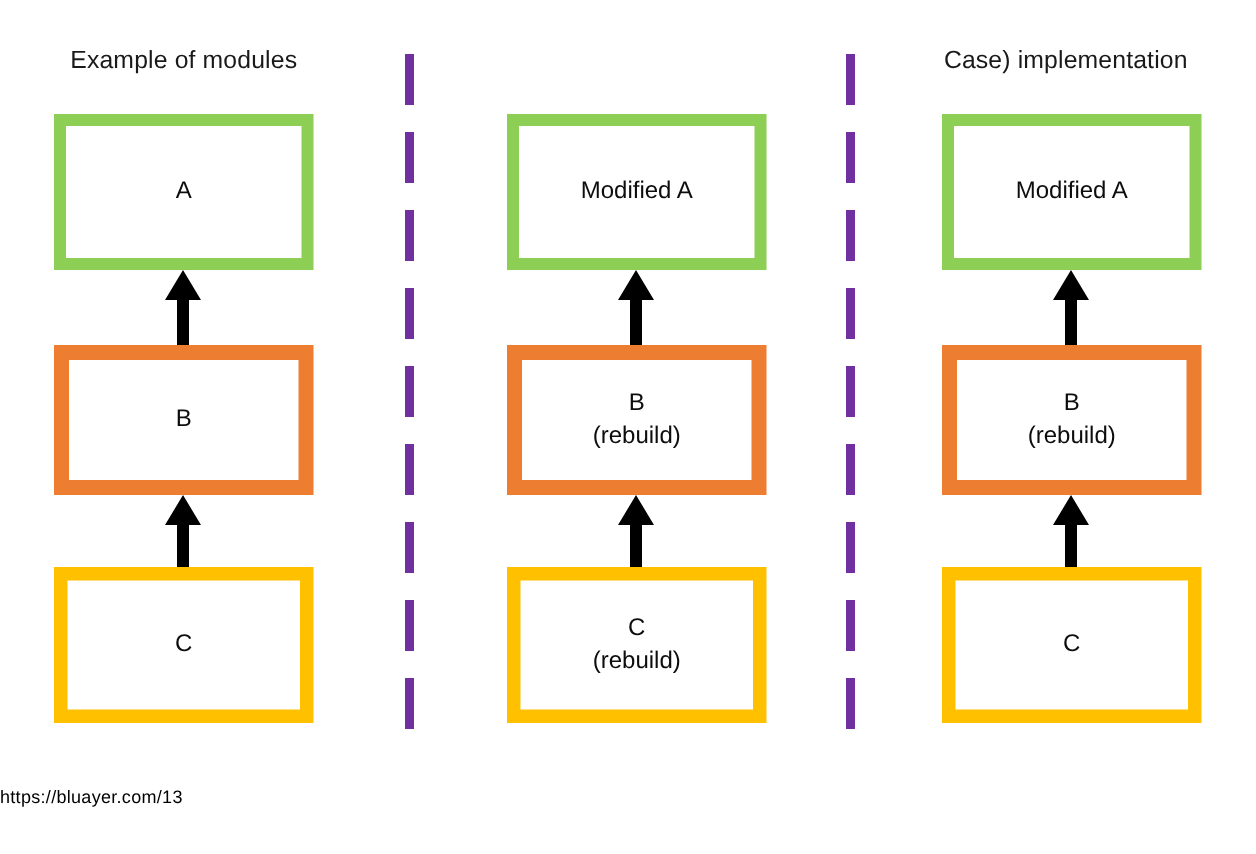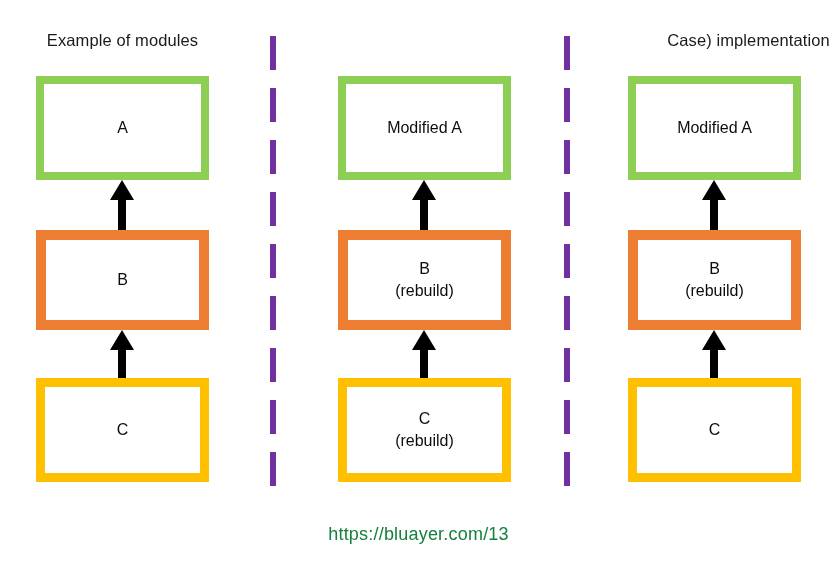--- a/index.html
+++ b/index.html
@@ -77,23 +77,22 @@
         rgba(255,255,255,0) 34px, rgba(255,255,255,0) 52px);
     background-size: 6px 52px;
     background-repeat: repeat-y;
   }
 
   
   #footer-url {
     position: absolute;
     left: 0;
     right: 0;
-    text-align: center;
-    font-size: 18px;
-    color: #15803d;
+    font-size: 12px;
+    color: #000000;
     letter-spacing: 0.2px;
   }
 </style>
 </head>
 <body>
 
 <div id="canvas">
 
   <div class="col-header" style="left:36px; top:32px; width:173px;">Example of modules</div>
 
@@ -145,21 +144,21 @@
     </svg>
   </div>
 
   <div class="node-box box-yellow" style="left:338px; top:378px; width:173px; height:104px;">
     <span class="node-label">C
 (rebuild)</span>
   </div>
 
   <div class="divider" style="left:564px; top:36px; height:450px;"></div>
 
-  <div class="col-header" style="left:662px; top:32px; width:173px;text-align:center;">Case) implementation</div>
+  <div class="col-header" style="left:624px; top:32px; width:173px;text-align:center;">Case) implementation</div>
 
   <div class="node-box box-green" style="left:628px; top:76px; width:173px; height:104px;">
     <span class="node-label">Modified A</span>
   </div>
 
   <div class="arrow-up" style="left:700px; top:180px;">
     <svg viewBox="0 0 28 52" xmlns="http://www.w3.org/2000/svg" aria-hidden="true">
       <polygon points="14,0 26,20 18,20 18,52 10,52 10,20 2,20" fill="#000000"></polygon>
     </svg>
   </div>

